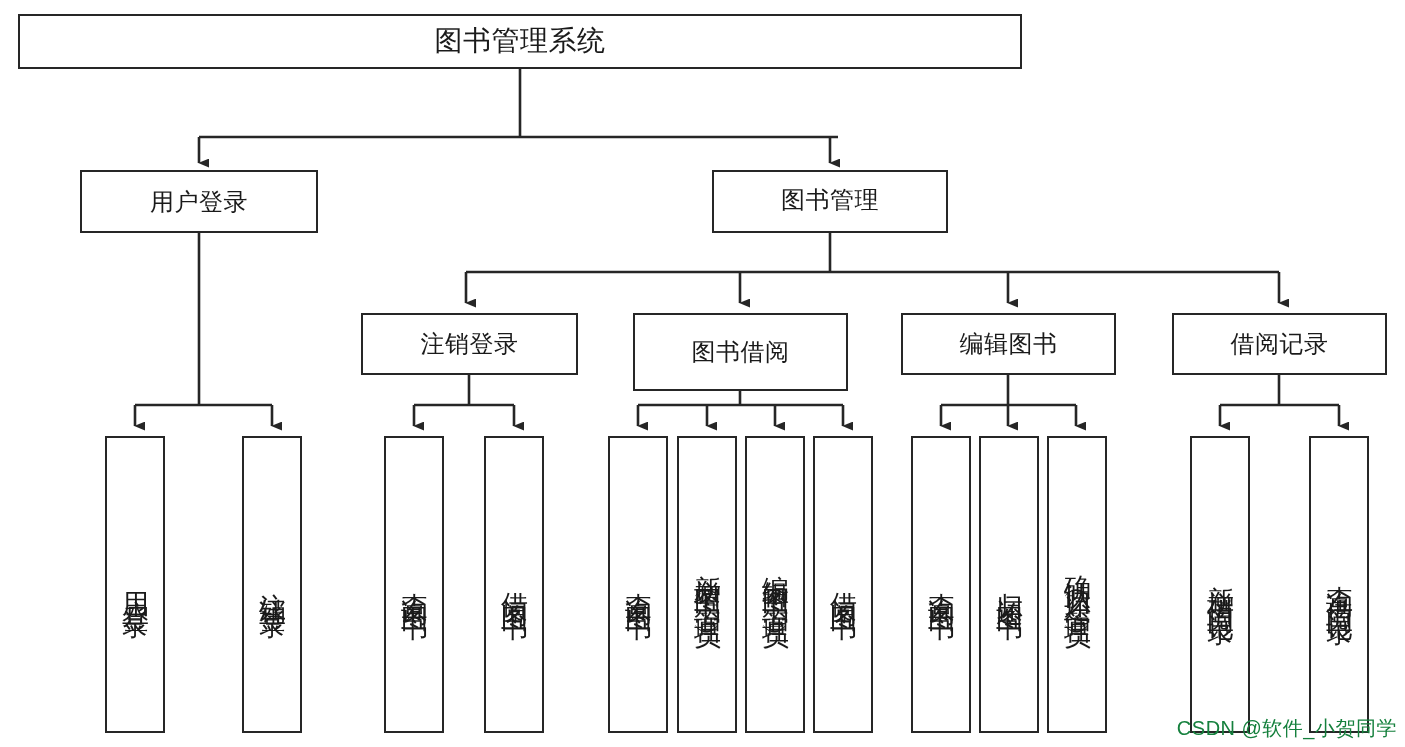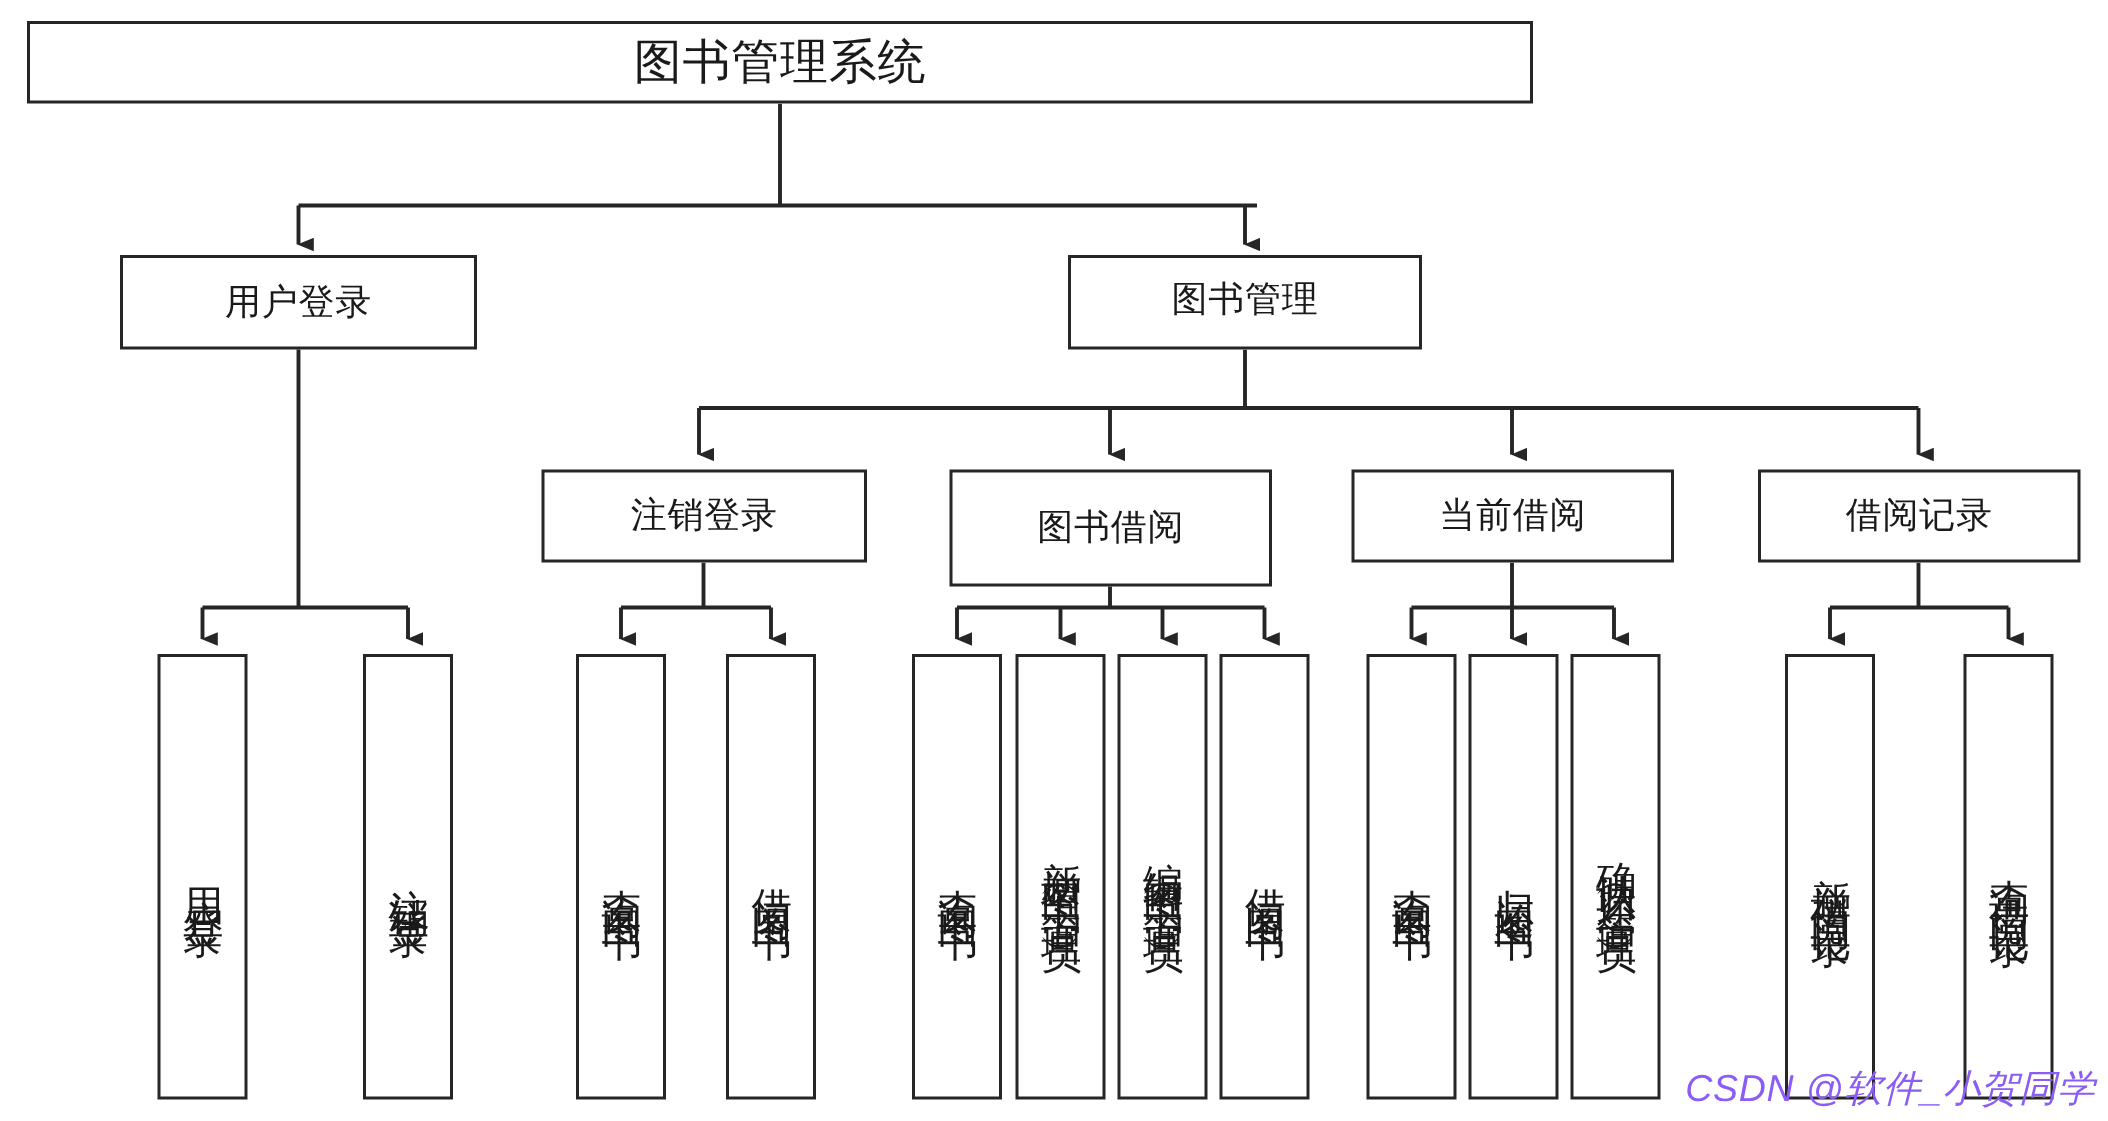--- a/index.html
+++ b/index.html
@@ -40,44 +40,43 @@
     display: block;
     text-align: center;
     line-height: 1.08;
     white-space: nowrap;
   }
   .node.horiz .lbl {
     font-size: 24px;
     letter-spacing: 0.5px;
   }
   .node.root .lbl {
-    font-size: 32px;
+    font-size: 28px;
   }
   .node.vert {
     align-items: center;
     justify-content: center;
   }
   .node.vert .lbl {
     writing-mode: vertical-rl;
     text-orientation: upright;
     font-size: 27px;
     letter-spacing: 7px;
     line-height: 1;
     text-indent: 0;
   }
   .watermark {
     position: absolute;
     right: 8px;
     bottom: 5px;
-    font-size: 25px;
-    color: #8b5cf6;
+    font-size: 20px;
+    color: #15803d;
     letter-spacing: 0.5px;
     z-index: 5;
     white-space: nowrap;
-    font-style: italic;
   }
 </style>
 </head>
 <body>
 
 <div id="canvas">
 
   <svg class="edges" viewBox="0 0 1405 747" xmlns="http://www.w3.org/2000/svg">
     <defs>
       <marker id="arrowhead" markerWidth="9" markerHeight="11" refX="4.5" refY="10.2" orient="auto" markerUnits="userSpaceOnUse">
@@ -139,21 +138,21 @@
     <span class="lbl">图书管理</span>
   </div>
 
   <div class="node horiz" style="left:361px; top:313px; width:217px; height:62px;">
     <span class="lbl">注销登录</span>
   </div>
   <div class="node horiz" style="left:633px; top:313px; width:215px; height:78px;">
     <span class="lbl">图书借阅</span>
   </div>
   <div class="node horiz" style="left:901px; top:313px; width:215px; height:62px;">
-    <span class="lbl">当前借阅</span>
+    <span class="lbl">编辑图书</span>
   </div>
   <div class="node horiz" style="left:1172px; top:313px; width:215px; height:62px;">
     <span class="lbl">借阅记录</span>
   </div>
 
   <div class="node vert" style="left:105px; top:436px; width:60px; height:297px;">
     <span class="lbl">用户登录</span>
   </div>
   <div class="node vert" style="left:242px; top:436px; width:60px; height:297px;">
     <span class="lbl">注销登录</span>

